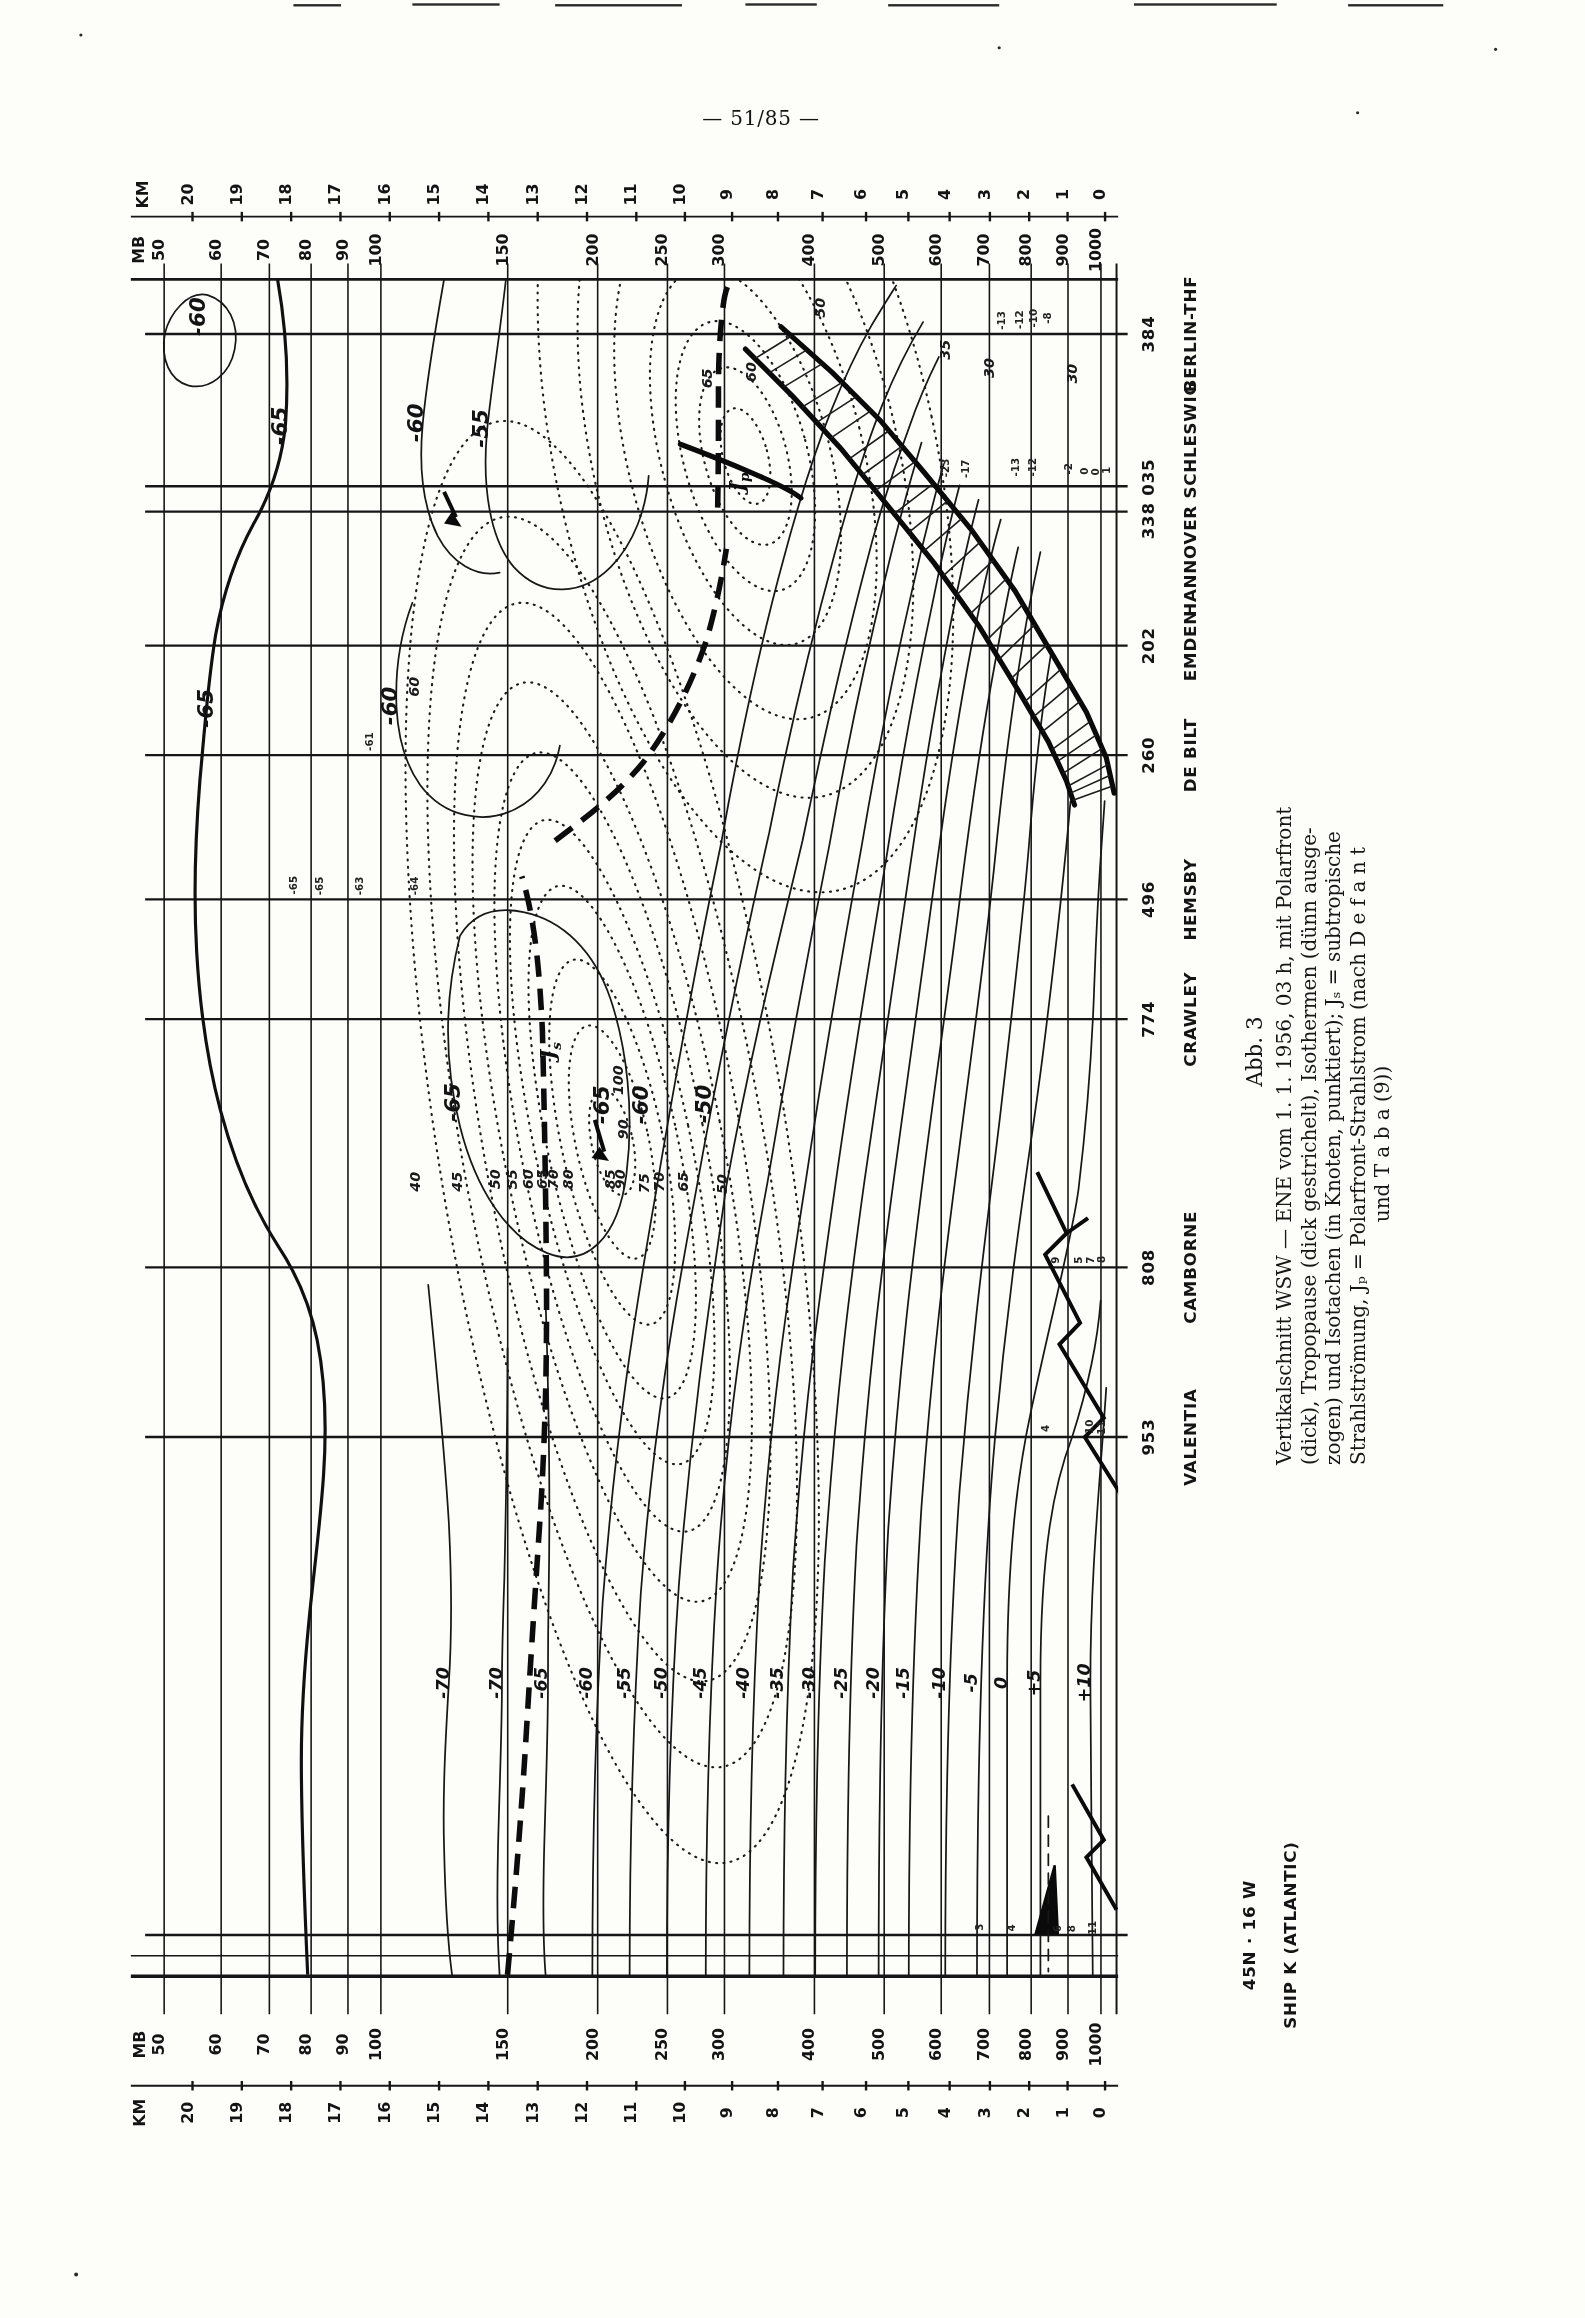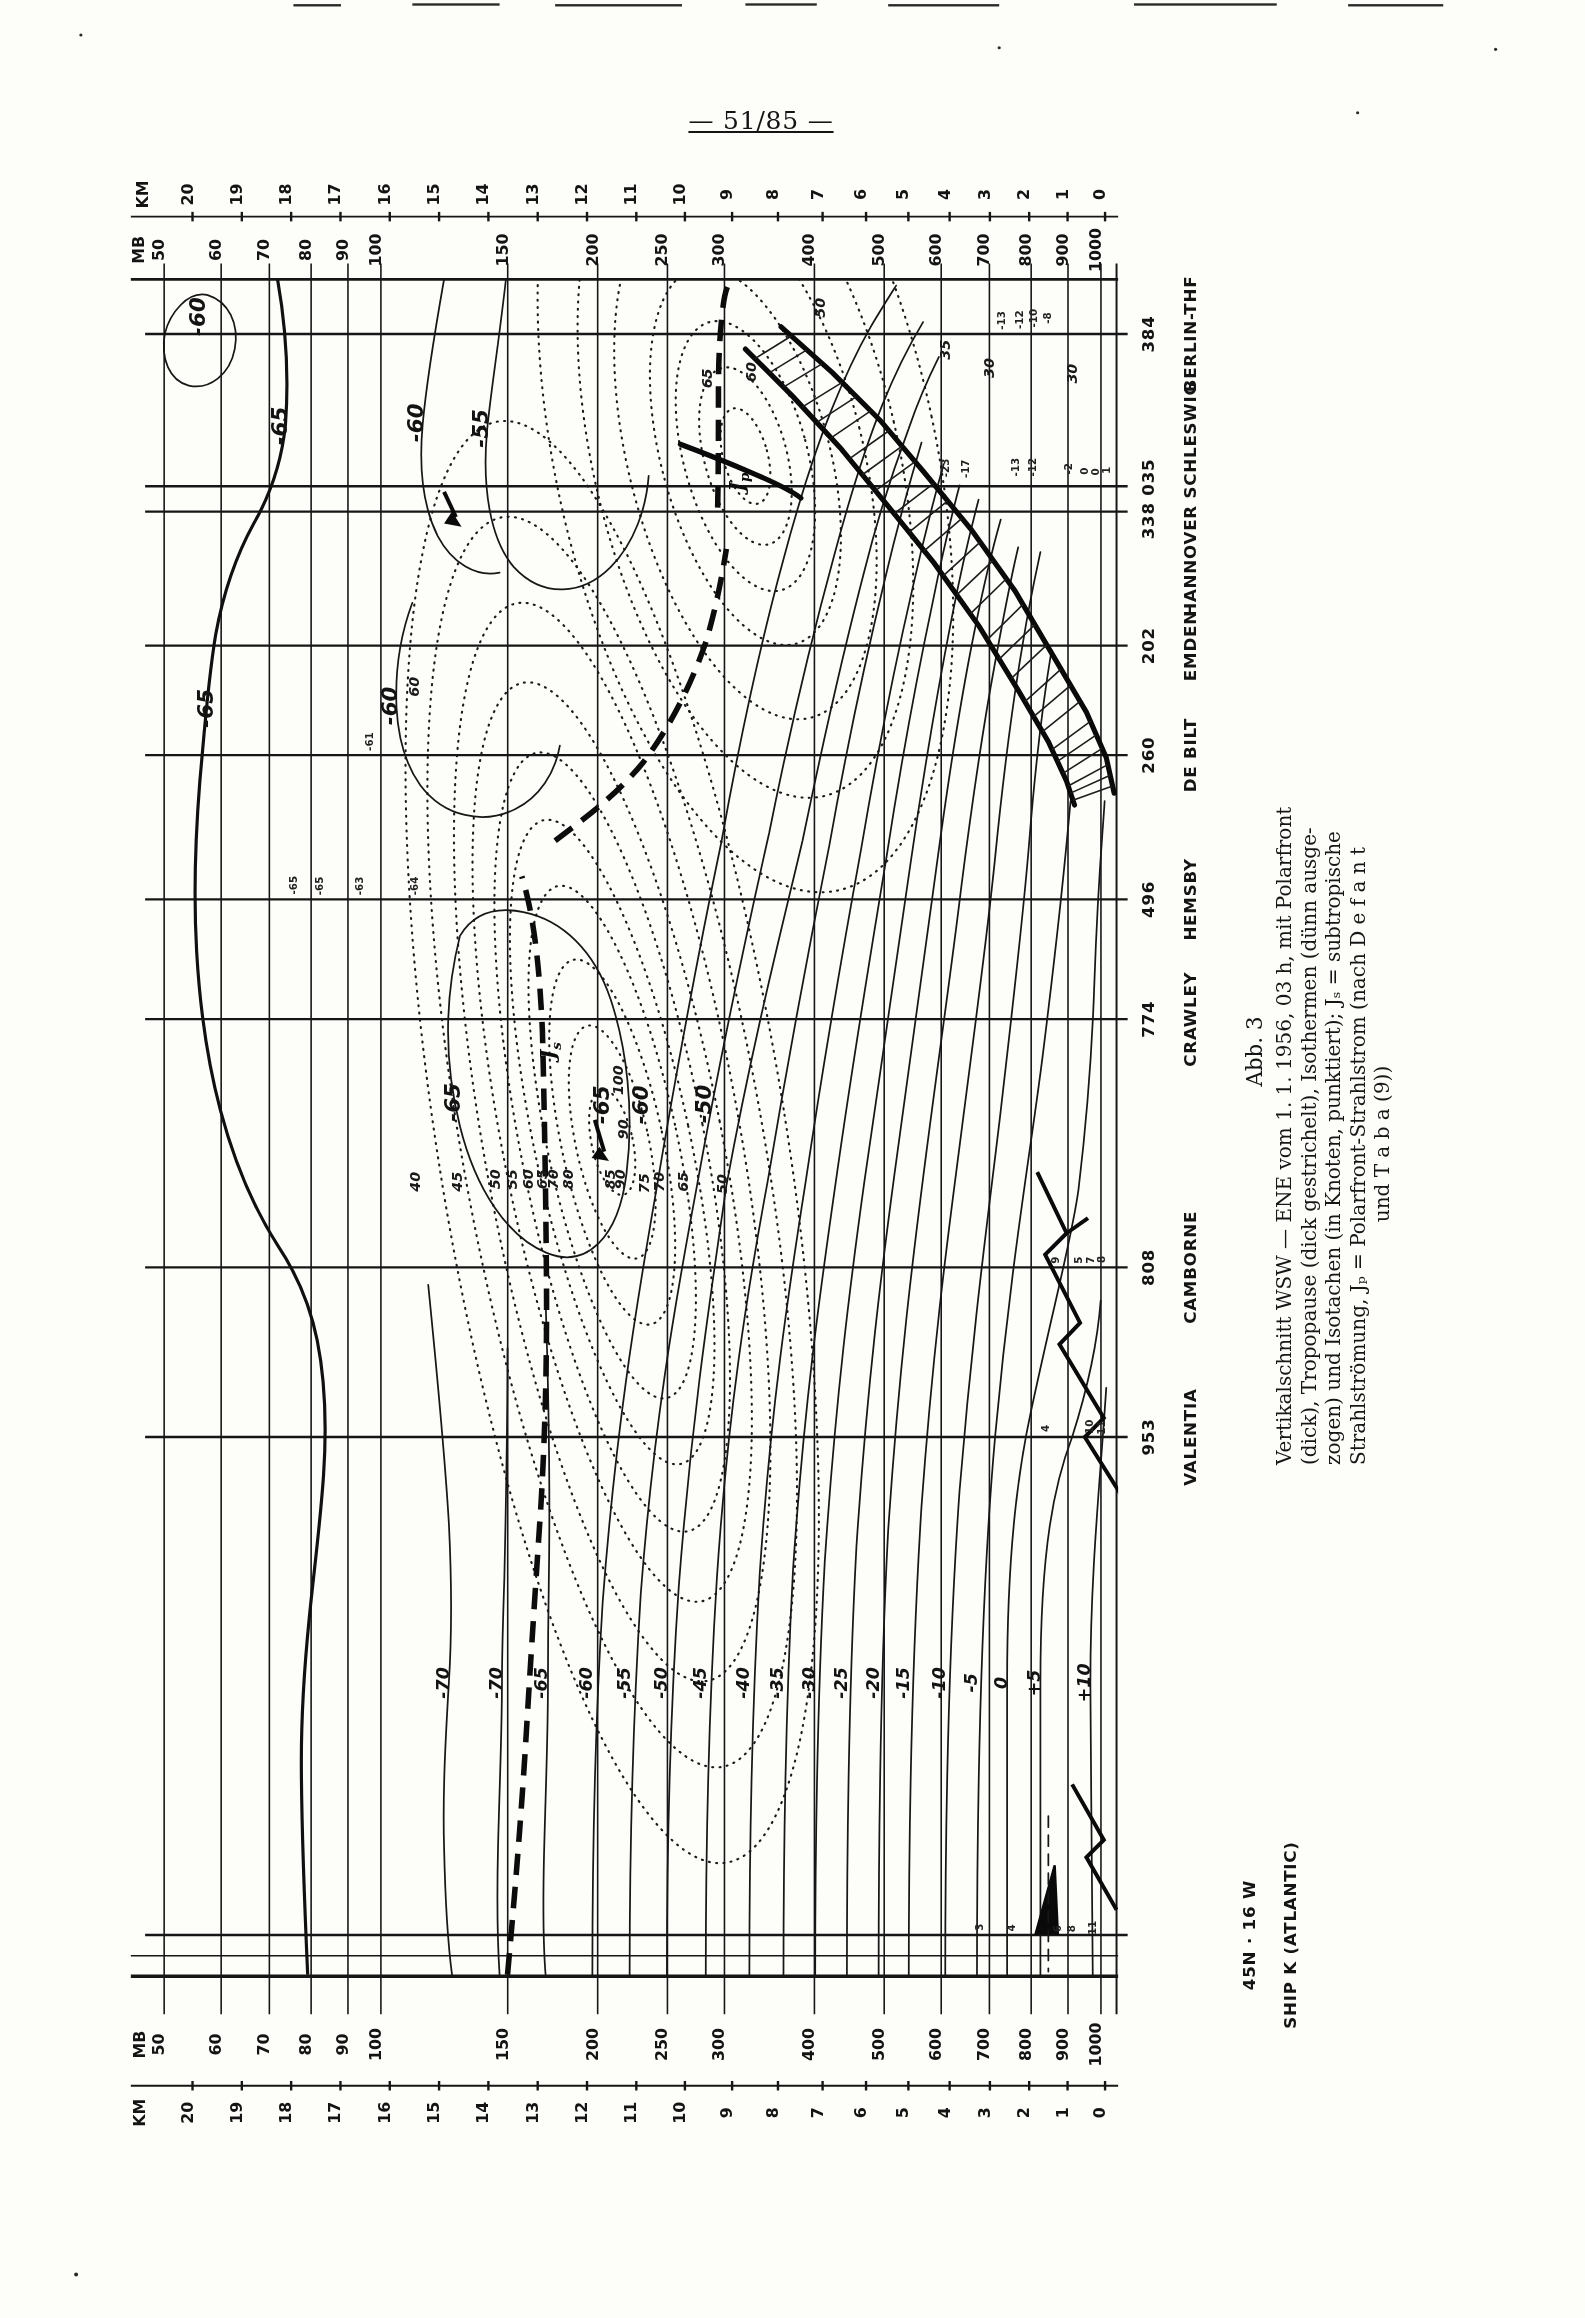--- a/index.html
+++ b/index.html
@@ -1,19 +1,19 @@
 <!DOCTYPE html>
 <html style="font-size:12.7px"><head>
 <meta charset="utf-8">
 <style>
   html,body{margin:0;padding:0;background:#e8e8e4;}
   .page{position:relative;width:1586px;height:2319px;background:#fdfdfa;overflow:hidden;
         font-family:"DejaVu Sans",sans-serif;color:#111;}
   .page-number{position:absolute;left:634px;top:106px;width:254px;text-align:center;
-        font-family:"DejaVu Serif",serif;font-size:25px;letter-spacing:0.8px;color:#141414;text-decoration:underline;}
+        font-family:"DejaVu Serif",serif;font-size:20px;letter-spacing:0.8px;color:#141414;}
   .fig-number{position:absolute;left:1242px;top:1104px;width:105px;height:33px;
         transform:rotate(-90deg);transform-origin:top left;
         font-family:"DejaVu Serif",serif;font-size:21.4px;text-align:center;color:#141414;}
   .caption{position:absolute;left:1272px;top:1465px;width:642px;height:135px;
         transform:rotate(-90deg);transform-origin:top left;
         font-family:"DejaVu Serif",serif;font-size:20px;line-height:24.6px;color:#161616;}
   .caption .cl{white-space:nowrap;}
   .caption .cl.center{text-align:center;}
   svg{position:absolute;left:0;top:0;}
   .iso{stroke:#171717;stroke-width:2.2;fill:none;stroke-linecap:round;}

